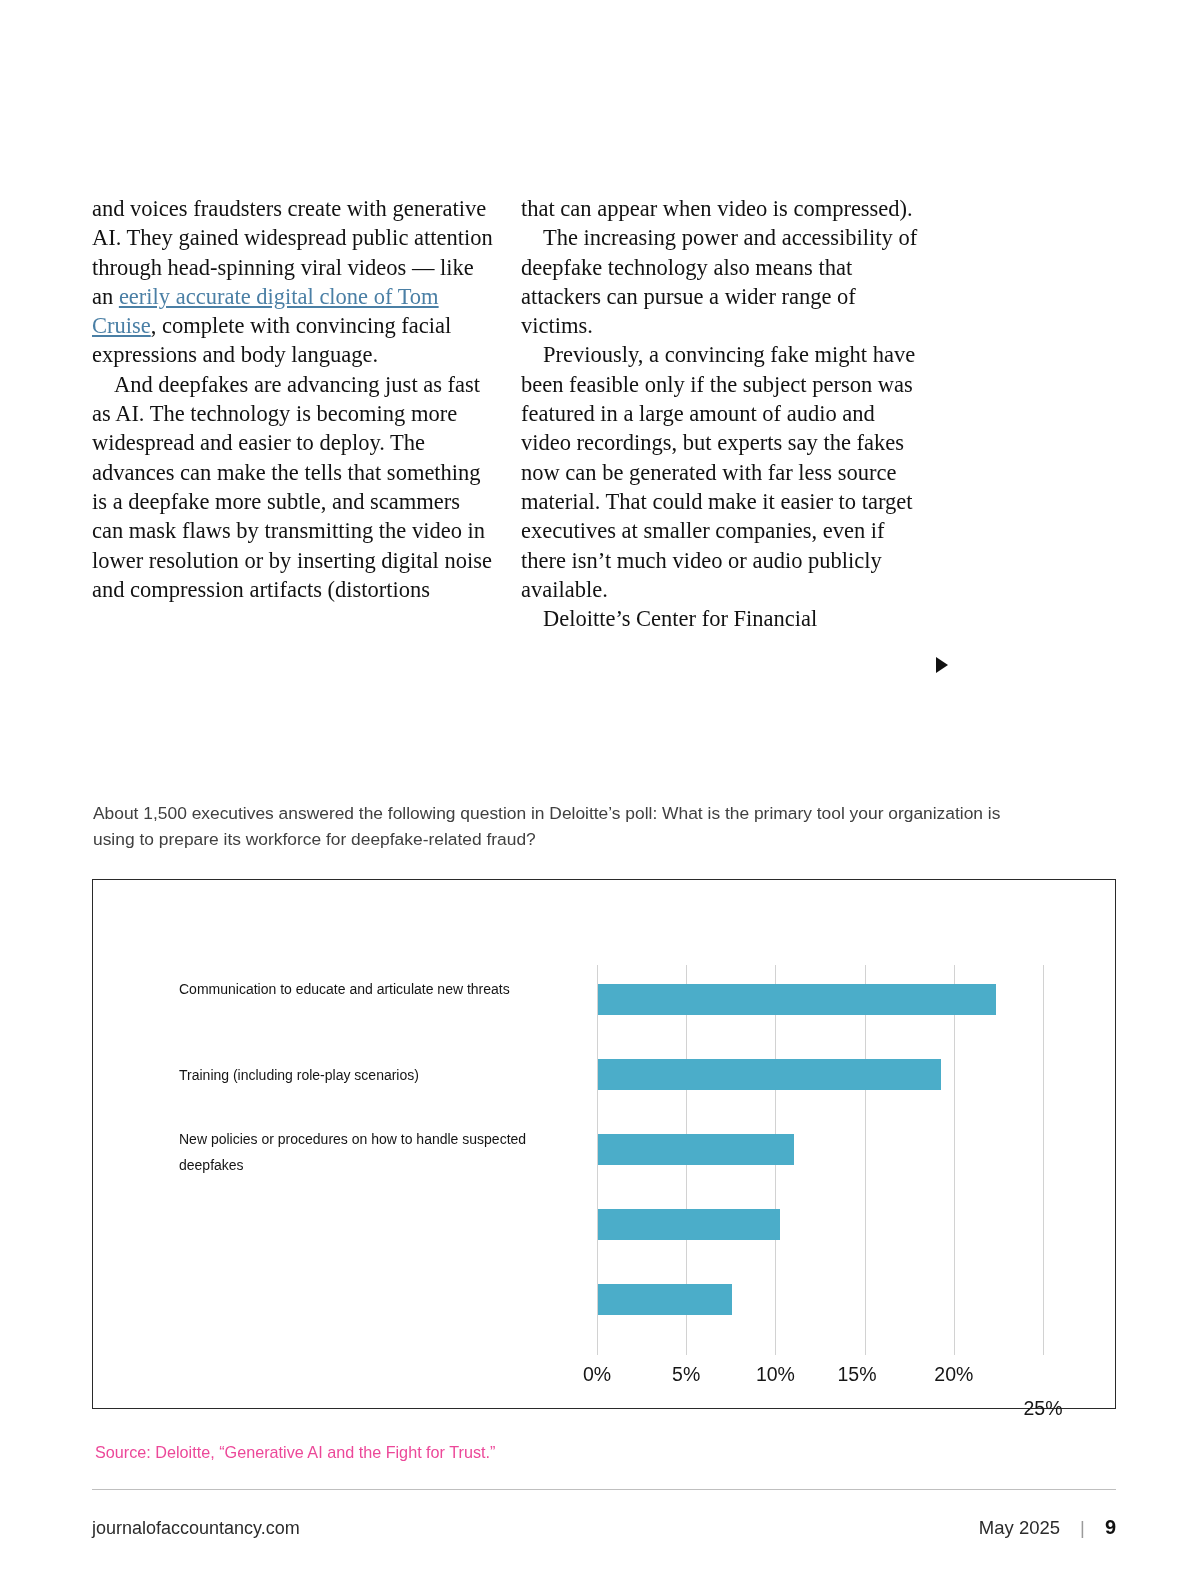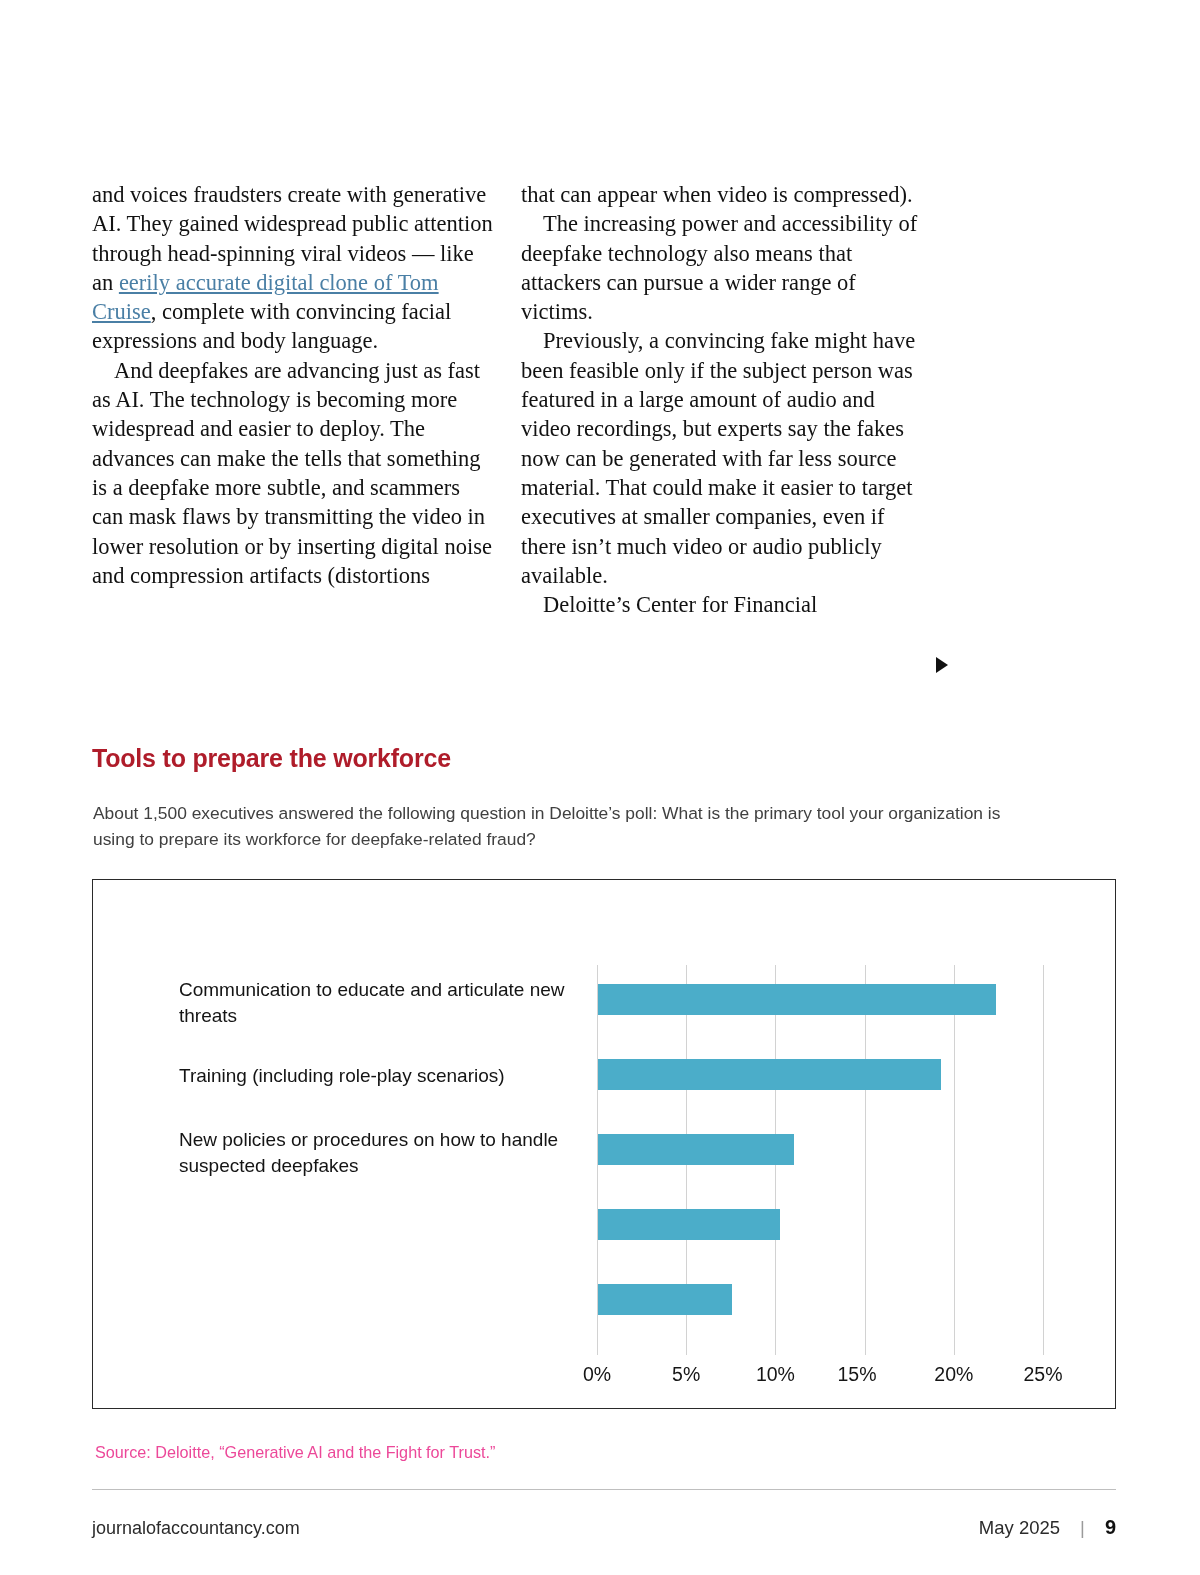--- a/index.html
+++ b/index.html
@@ -13,21 +13,21 @@
     height: 1575px;
     background: #ffffff;
     font-family: "Liberation Sans", sans-serif;
     overflow: hidden;
   }
 
   
   .article {
     position: absolute;
     left: 92px;
-    top: 180px;
+    top: 194px;
     width: 848px;
     display: flex;
     gap: 26px;
   }
   .col {
     width: 403px;
     font-family: "Liberation Serif", serif;
     font-size: 22.5px;
     line-height: 29.3px;
     color: #121212;
@@ -94,21 +94,21 @@
     width: 100%;
     height: 100%;
   }
 
   
   .cat-label {
     position: absolute;
     left: 86px;
     width: 400px;
     font-family: "Liberation Sans", sans-serif;
-    font-size: 19px;
+    font-size: 14px;
     line-height: 25.5px;
     color: #141414;
   }
 
   
   .plot {
     position: absolute;
     left: 504px;    
     top: 85px;      
     width: 446px;   
@@ -196,39 +196,38 @@
     <div class="col">
       <p>that can appear when video is compressed).</p>
       <p>The increasing power and accessibility of deepfake technology also means that attackers can pursue a wider range of victims.</p>
       <p>Previously, a convincing fake might have been feasible only if the subject person was featured in a large amount of audio and video recordings, but experts say the fakes now can be generated with far less source material. That could make it easier to target executives at smaller companies, even if there isn’t much video or audio publicly available.</p>
       <p>Deloitte’s Center for Financial</p>
     </div>
   </div>
 
   <div class="cont-arrow"></div>
 
-  <div class="chart-heading">Tools to prepare the workforce</div>
 
   <div class="chart-intro">About 1,500 executives answered the following question in Deloitte’s poll: What is the primary tool your organization is using to prepare its workforce for deepfake-related fraud?</div>
 
   <div class="chart-frame">
     <div class="chart-inner" id="chart-inner">
       <div class="plot" id="plot-area">
           <div class="gridline" style="left: 0px;"></div>
           <div class="tick-label" style="left: 0px;">0%</div>
           <div class="gridline" style="left: 89.2px;"></div>
           <div class="tick-label" style="left: 89.2px;">5%</div>
           <div class="gridline" style="left: 178.4px;"></div>
           <div class="tick-label" style="left: 178.4px;">10%</div>
           <div class="gridline" style="left: 267.6px;"></div>
           <div class="tick-label" style="left: 260px;">15%</div>
           <div class="gridline" style="left: 356.8px;"></div>
           <div class="tick-label" style="left: 356.8px;">20%</div>
           <div class="gridline" style="left: 446px;"></div>
-          <div class="tick-label" style="left: 446px;">25%</div>
+          <div class="tick-label" style="left: 446px; margin-top: 34px;">25%</div>
           <div class="bar" title="Communication to educate and articulate new threats: 22.3%" style="left: 1px; top: 19px; width: 397.832px; background: rgb(75, 173, 201);"></div>
           <div class="bar" title="Training (including role-play scenarios): 19.2%" style="left: 1px; top: 94px; width: 342.528px; background: rgb(75, 173, 201);"></div>
           <div class="bar" title="New policies or procedures on how to handle suspected deepfakes: 11%" style="left: 1px; top: 169px; width: 196.24px; background: rgb(75, 173, 201);"></div>
           <div class="bar" title="No actions taken regarding deepfake threats: 10.2%" style="left: 1px; top: 244px; width: 181.968px; background: rgb(75, 173, 201);"></div>
           <div class="bar" title="New technologies to detect deepfakes: 7.5%" style="left: 1px; top: 319px; width: 133.8px; background: rgb(75, 173, 201);"></div>
         </div>
     <div class="cat-label" style="top: 97px;">Communication to educate and articulate new threats</div>
         <div class="cat-label" style="top: 183px;">Training (including role-play scenarios)</div>
         <div class="cat-label" style="top: 247px;">New policies or procedures on how to handle suspected deepfakes</div>
       </div>

